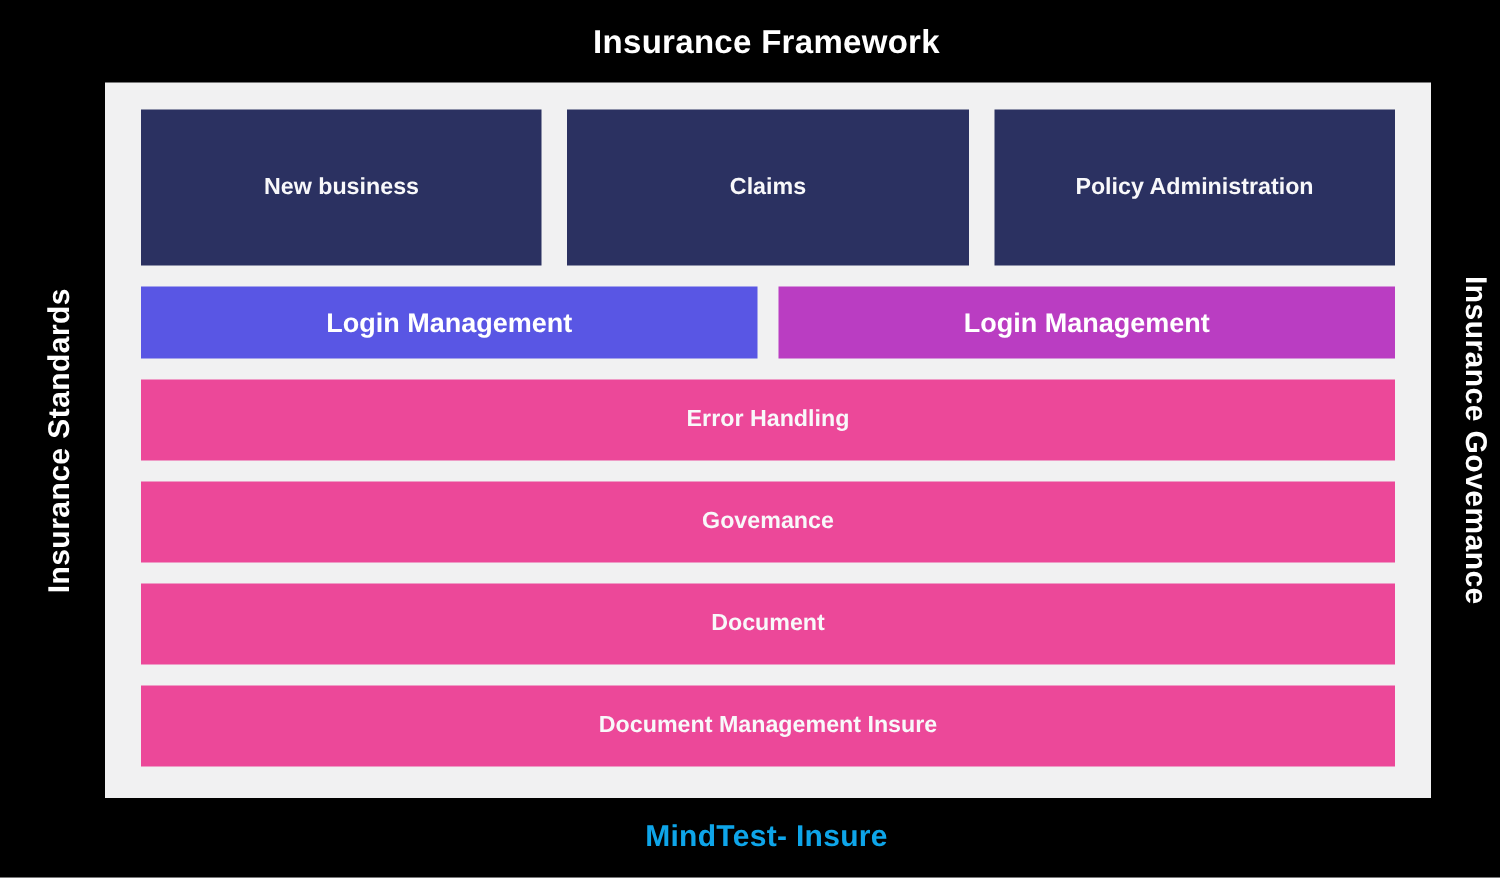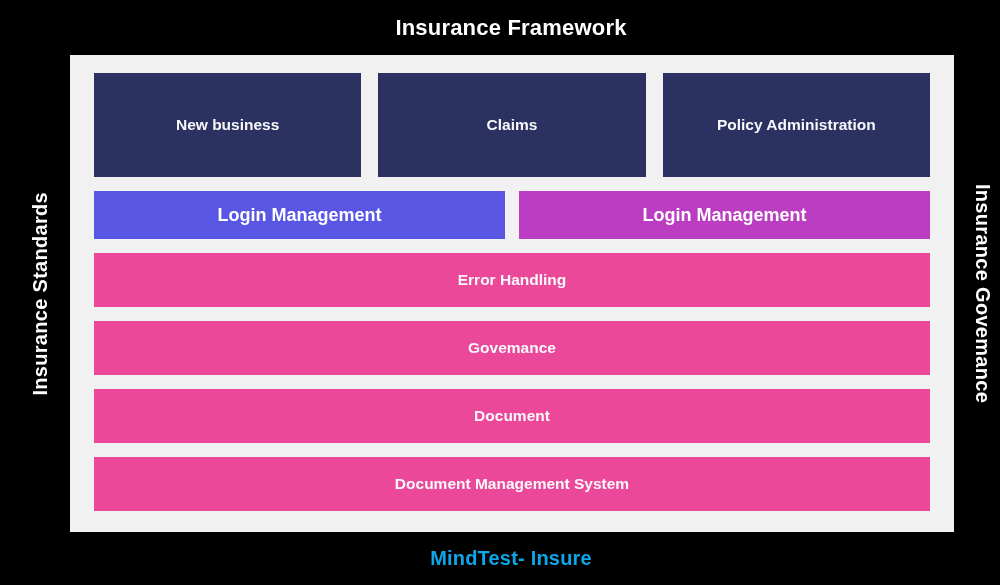--- a/index.html
+++ b/index.html
@@ -88,19 +88,19 @@
     </div>
 
     <div class="row-mgmt">
       <div class="mgmt-box mgmt-login">Login Management</div>
       <div class="mgmt-box mgmt-user">Login Management</div>
     </div>
 
     <div class="bar">Error Handling</div>
     <div class="bar">Govemance</div>
     <div class="bar">Document</div>
-    <div class="bar">Document Management System</div>
+    <div class="bar">Document Management Insure</div>
 
   </div>
 
   <div class="footer-title">MindTest- Insure</div>
 
 </div>
 
 </body></html>

